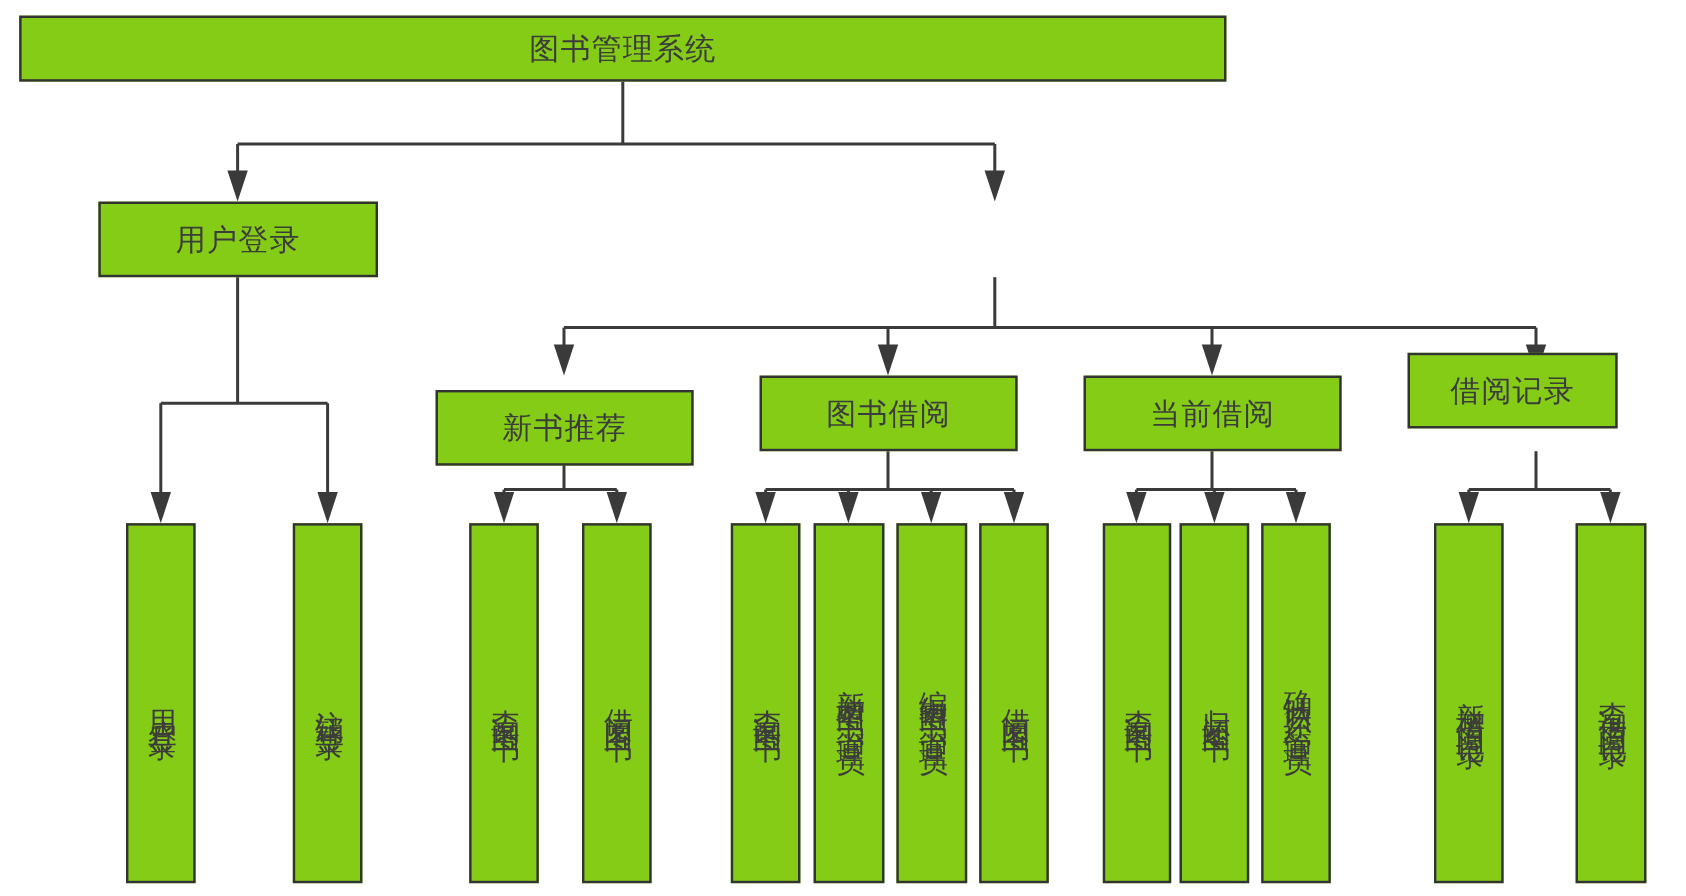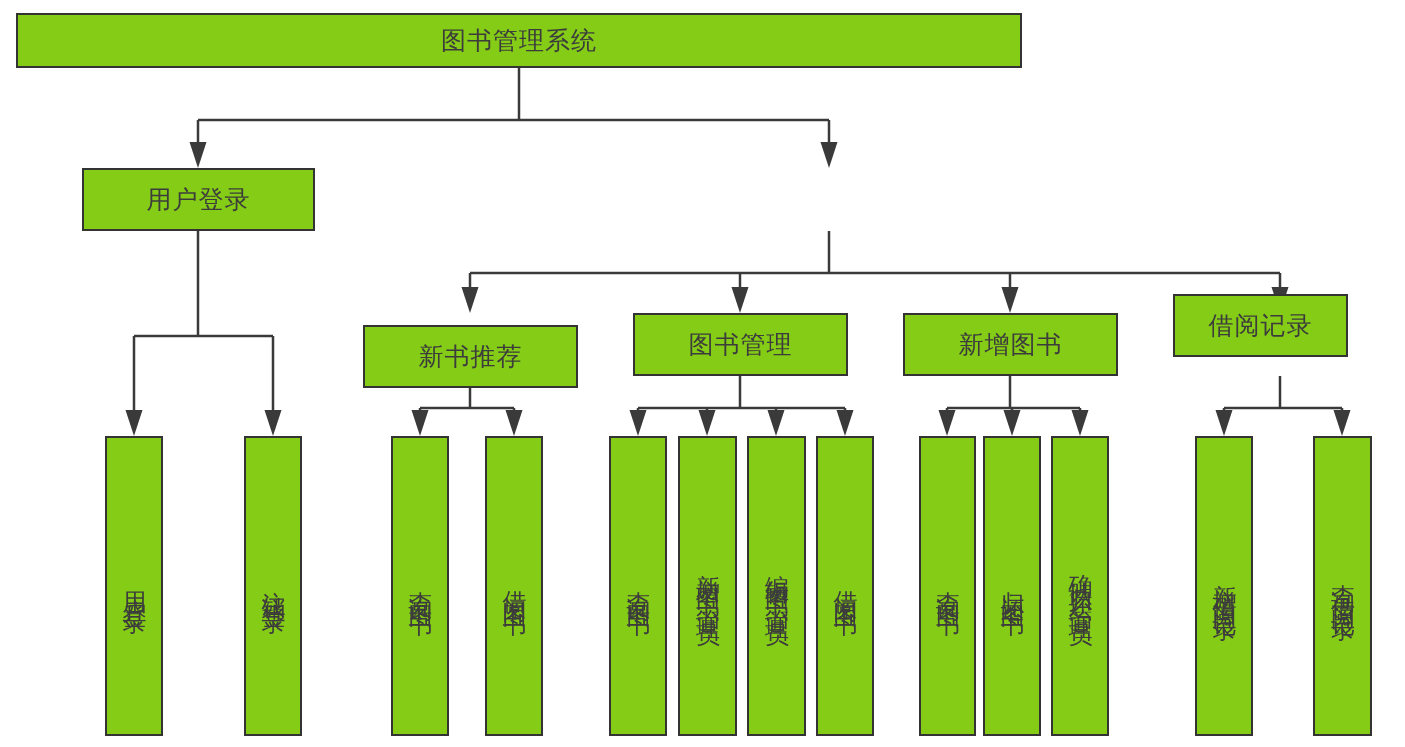--- a/index.html
+++ b/index.html
@@ -100,22 +100,22 @@
         <line x1="1342" y1="408" x2="1342" y2="416"></line>
         <polygon points="1333.5,410 1350.5,410 1342,436"></polygon>
       </g>
   </svg>
 
   <div class="node hbox" style="left:16px;top:13px;width:1006px;height:55px;">图书管理系统</div>
 
   <div class="node hbox" style="left:82px;top:168px;width:233px;height:63px;">用户登录</div>
 
   <div class="node hbox" style="left:363px;top:313px;width:215px;height:63px;margin-top:12px;">新书推荐</div>
-  <div class="node hbox" style="left:633px;top:313px;width:215px;height:63px;">图书管理</div>
-  <div class="node hbox" style="left:903px;top:313px;width:215px;height:63px;">新增图书</div>
+  <div class="node hbox" style="left:633px;top:313px;width:215px;height:63px;">图书借阅</div>
+  <div class="node hbox" style="left:903px;top:313px;width:215px;height:63px;">当前借阅</div>
   <div class="node hbox" style="left:1173px;top:294px;width:175px;height:63px;">借阅记录</div>
 
   <div class="node vbox" style="left:105px;top:436px;width:58px;height:300px;">用户登录</div>
   <div class="node vbox" style="left:244px;top:436px;width:58px;height:300px;">注销登录</div>
 
   <div class="node vbox" style="left:391px;top:436px;width:58px;height:300px;">查询图书</div>
   <div class="node vbox" style="left:485px;top:436px;width:58px;height:300px;">借阅图书</div>
 
   <div class="node vbox" style="left:609px;top:436px;width:58px;height:300px;">查询图书</div>
   <div class="node vbox" style="left:678px;top:436px;width:59px;height:300px;">新增图书（管理员）</div>

